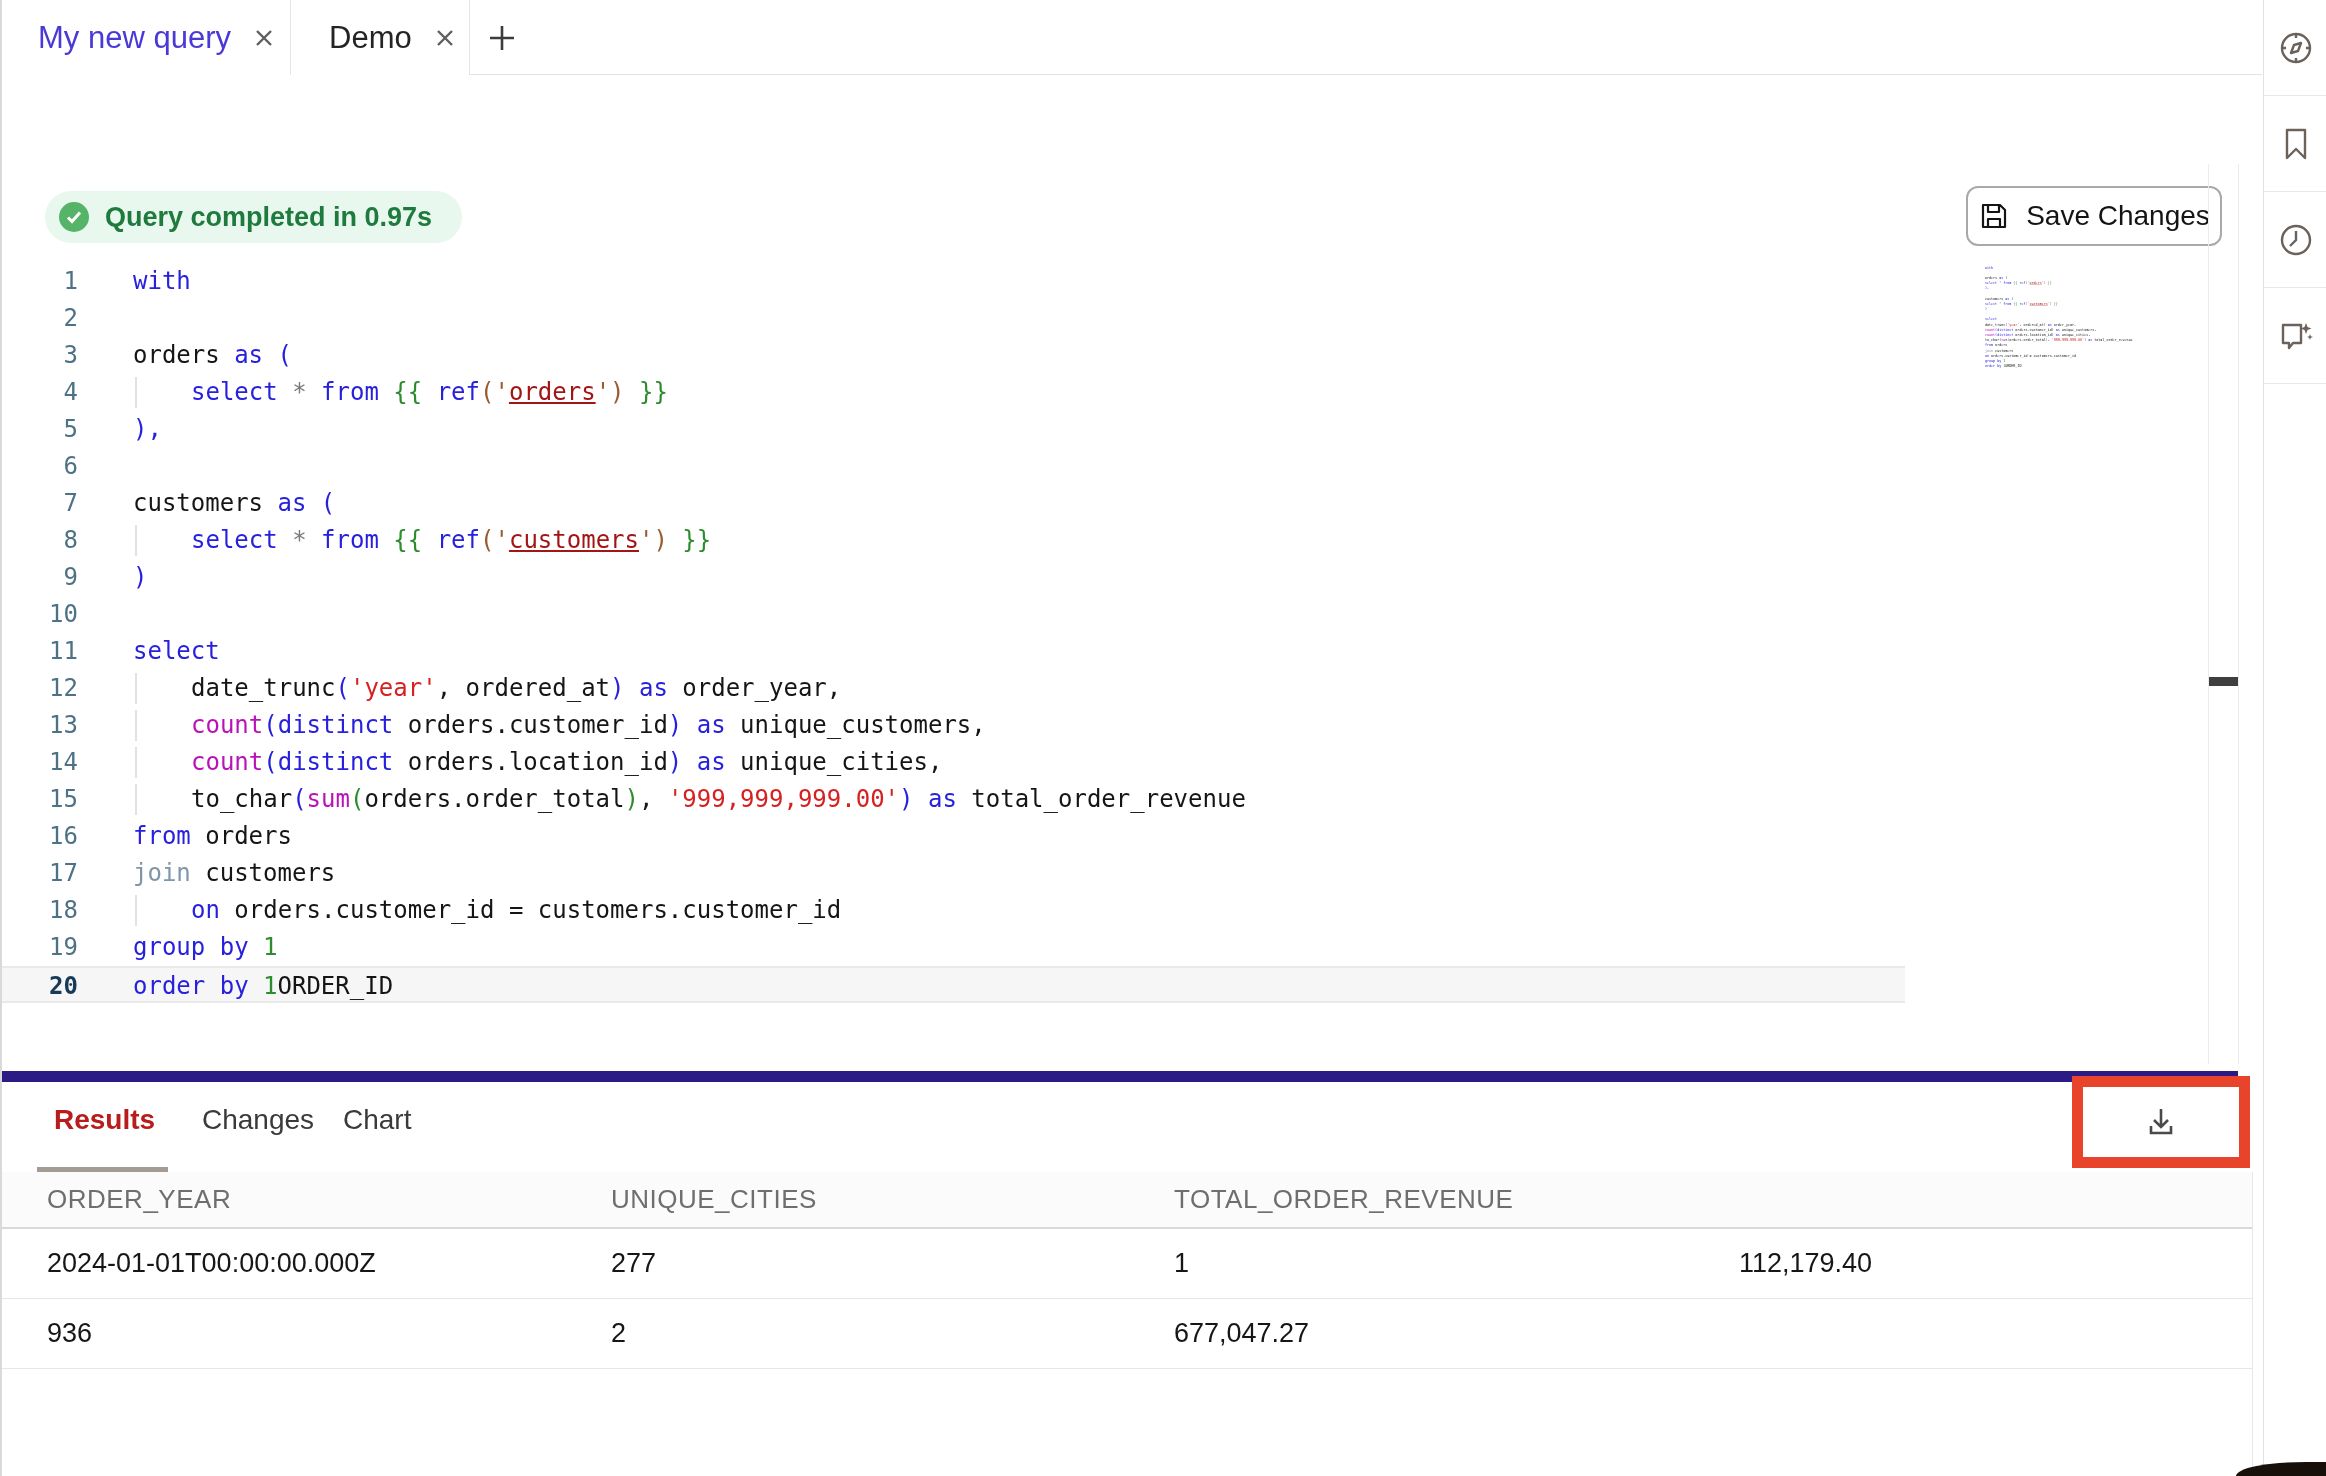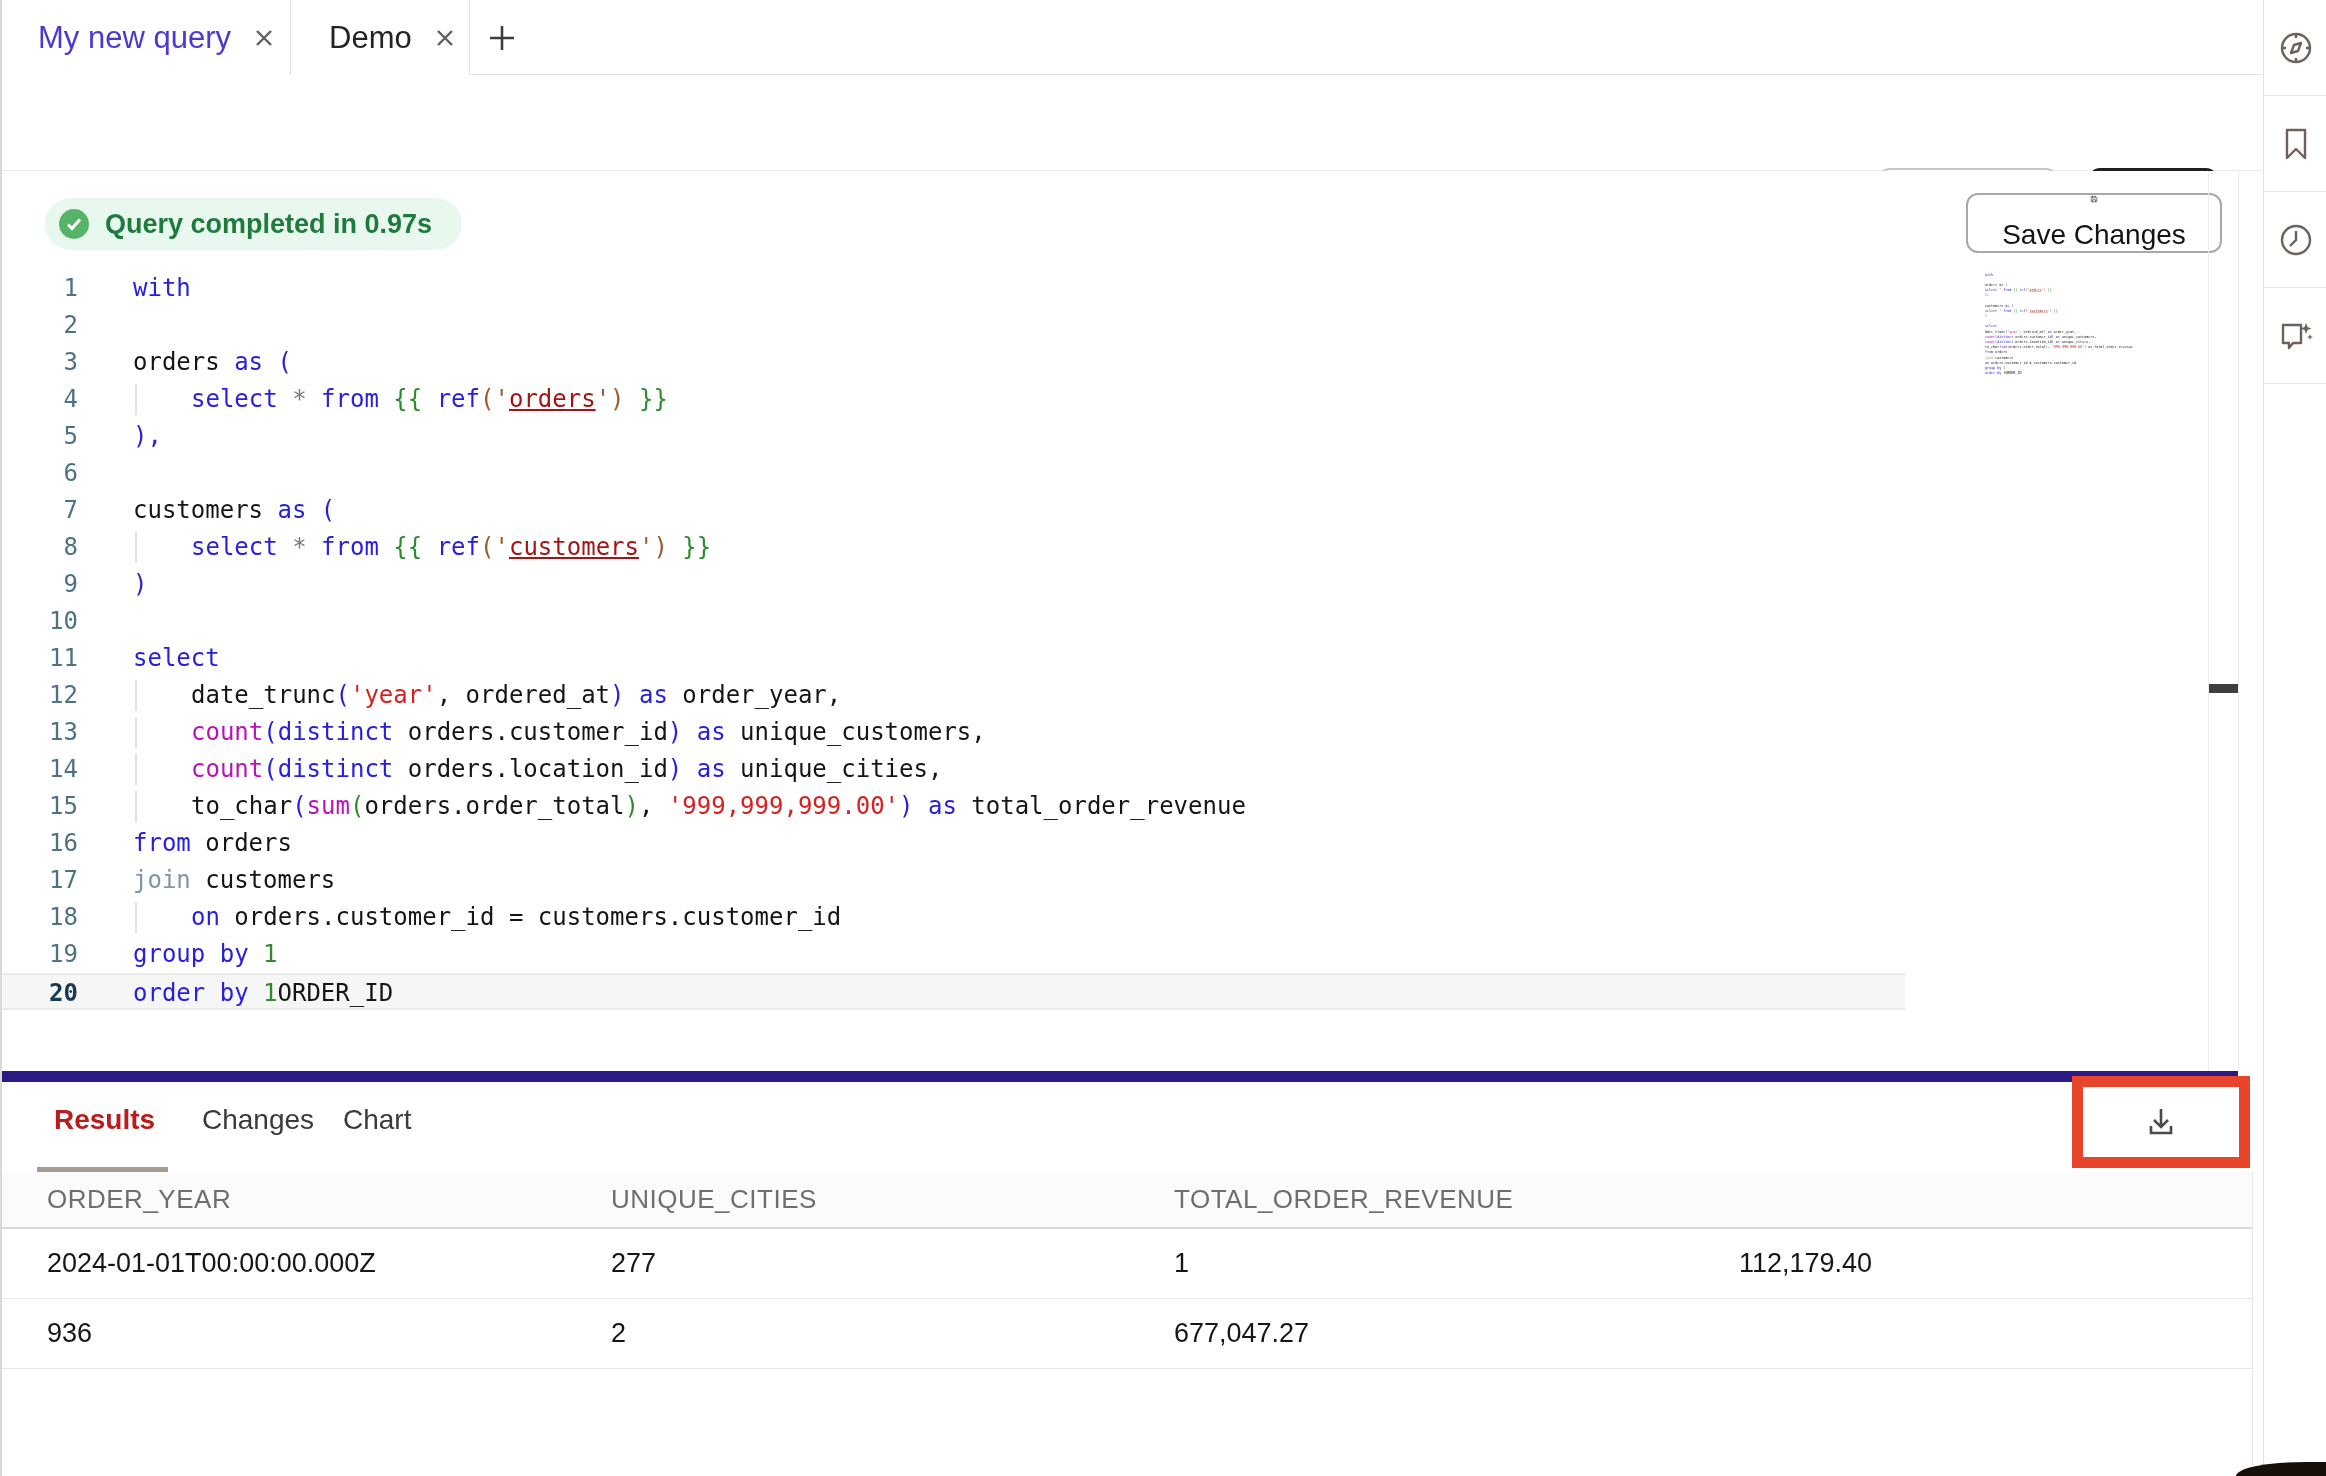--- a/index.html
+++ b/index.html
@@ -34,30 +34,30 @@
   .btn-develop { position:absolute; left:1878px; top:93px; width:180px; height:60px;
                  border:2px solid #c8c8c8; border-radius:12px; background:#fff;
                  display:flex; align-items:center; justify-content:center; gap:16px; }
   .btn-develop span { font-size:28px; color:#161616; }
   .btn-run { position:absolute; left:2088px; top:93px; width:130px; height:60px;
              background:#1f1f1f; border-radius:12px; color:#fff;
              display:flex; align-items:center; justify-content:center; gap:14px; }
   .btn-run span { font-size:28px; font-weight:600; }
 
   
-  .editor { left:0; top:171px; width:2262px; height:900px; background:#fff; }
+  .editor { left:0; top:164px; width:2262px; height:900px; background:#fff; }
   .badge { position:absolute; left:45px; top:27px; height:52px; padding:0 30px 0 14px;
            background:#e9f8ee; border-radius:26px; display:flex; align-items:center; gap:16px; }
   .badge-check { width:30px; height:30px; border-radius:50%; background:#56b469;
                  display:flex; align-items:center; justify-content:center; }
   .badge-check svg { width:18px; height:18px; stroke:#fff; stroke-width:3; fill:none; }
   .badge-text { font-size:27px; font-weight:600; color:#1f7a3d; }
   .btn-save { position:absolute; left:1966px; top:22px; width:256px; height:60px;
               border:2px solid #a9a9a9; border-radius:12px; background:#fff;
-              display:flex; align-items:center; justify-content:center; gap:16px;flex-direction:column; }
+              display:flex; align-items:center; justify-content:center; gap:16px; }
   .btn-save span { font-size:28px; color:#141414; font-weight:500;}
   .btn-save svg { width:32px; height:32px; stroke:#141414; stroke-width:2.2; fill:none; }
 
   #code-lines { position:absolute; left:0; top:99px; width:1980px;
                 font-family:"DejaVu Sans Mono", monospace; font-size:24px; }
   .cl { position:relative; height:37px; line-height:37px; }
   .ln { position:absolute; left:0; width:78px; text-align:right; color:#4e7285; font-size:24px;}
   .cl.active { background:#f6f6f6; border-top:2px solid #e9e9e9; border-bottom:2px solid #e9e9e9;
                width:1905px; }
   .cl.active .ln { color:#173a56; font-weight:bold; }

